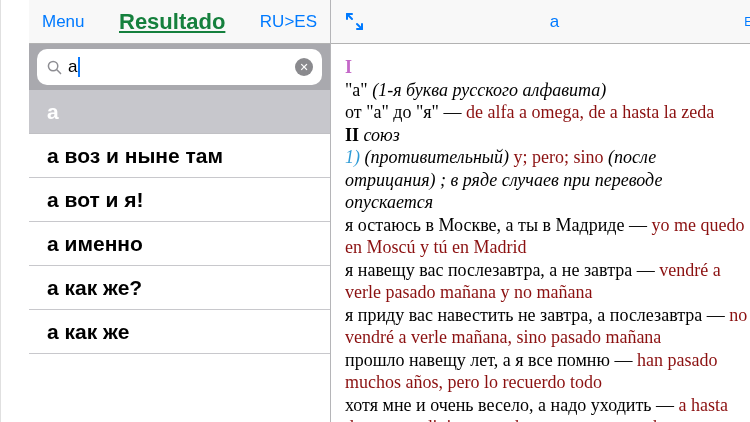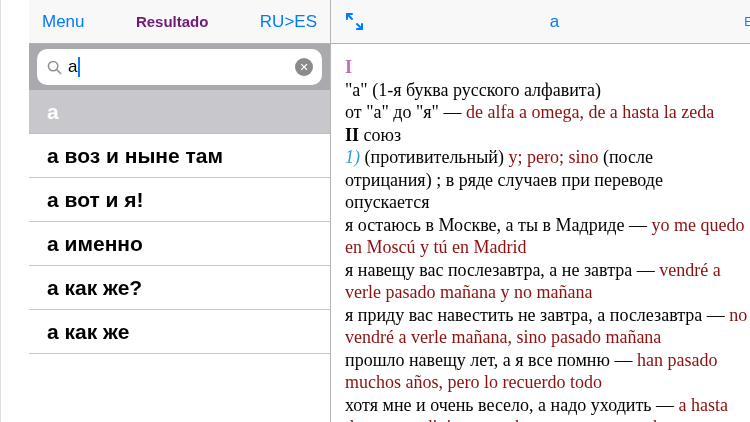--- a/index.html
+++ b/index.html
@@ -9,21 +9,21 @@
     font-family:"Liberation Sans", sans-serif; background:#fff;
     border-left:1px solid #e0e0e0;
   }
   .columns { display:flex; width:100%; height:100%;margin-left:28px; }
 
   
   .left-col { width:302px; flex:0 0 302px; border-right:1px solid #b5b5b8; display:flex; flex-direction:column; background:#fff; }
   .nav { height:44px; flex:0 0 44px; background:#f8f8f8; border-bottom:1px solid #b2b2b2;
          display:flex; align-items:center; justify-content:space-between; padding:0 13px; position:relative; }
   .nav-btn { color:#007AFF; font-size:17px; cursor:default; }
-  .nav-title-left { color:#701a75; font-size:15px; font-weight:bold; }
+  .nav-title-left { color:#15803d; font-size:22px; font-weight:bold;text-decoration:underline; }
 
   .search-area { height:46px; flex:0 0 46px; background:#a9a9ae; padding:5px 8px; }
   .search-field { position:relative; height:36px; background:#fff; border-radius:10px;
                   display:flex; align-items:center; padding:0 10px; }
   .search-icon-svg { width:15px; height:15px; margin-right:6px; flex:0 0 15px; }
   .search-text { font-size:17px; color:#000; }
   .caret { display:inline-block; width:2px; height:20px; background:#0a7aff; margin-left:1px; vertical-align:middle; }
   .clear-btn { position:absolute; right:9px; top:9px; width:18px; height:18px; border-radius:50%;
                background:#8a8a8e; color:#fff; font-size:11px; line-height:18px; text-align:center; }
 
@@ -37,21 +37,21 @@
   .nav-right { height:44px; flex:0 0 44px; background:#f8f8f8; border-bottom:1px solid #b2b2b2;
                display:flex; align-items:center; padding:0 13px; position:relative; }
   .expand-btn { width:22px; height:22px; }
   .nav-title-right { position:absolute; left:0; right:0; text-align:center; color:#007AFF; font-size:17px; pointer-events:none; }
   .edit-btn { margin-left:auto; color:#007AFF; font-size:12px; }
 
   .entry { flex:1 1 auto; overflow:hidden; padding:12px 16px 0 14px;
            font-family:"Liberation Serif", serif; font-size:18px; line-height:22.5px; color:#000; }
   .entry-line { white-space:nowrap; }
   .seg-plain  { }
-  .seg-italic { }
+  .seg-italic { font-style:italic; }
   .seg-trans  { color:#8b1010; font-weight:normal; }
   .seg-num    { color:#2e9bd6; font-style:italic; }
   .seg-roman  { color:#c468c8; font-weight:bold; }
   .seg-bold   { font-weight:bold; }
 
   .scrollbar-thumb { position:absolute; right:3px; top:48px; bottom:2px; width:2.5px;
                      background:rgba(70,70,75,.55); border-radius:2px; }
 </style>
 </head>
 <body>

